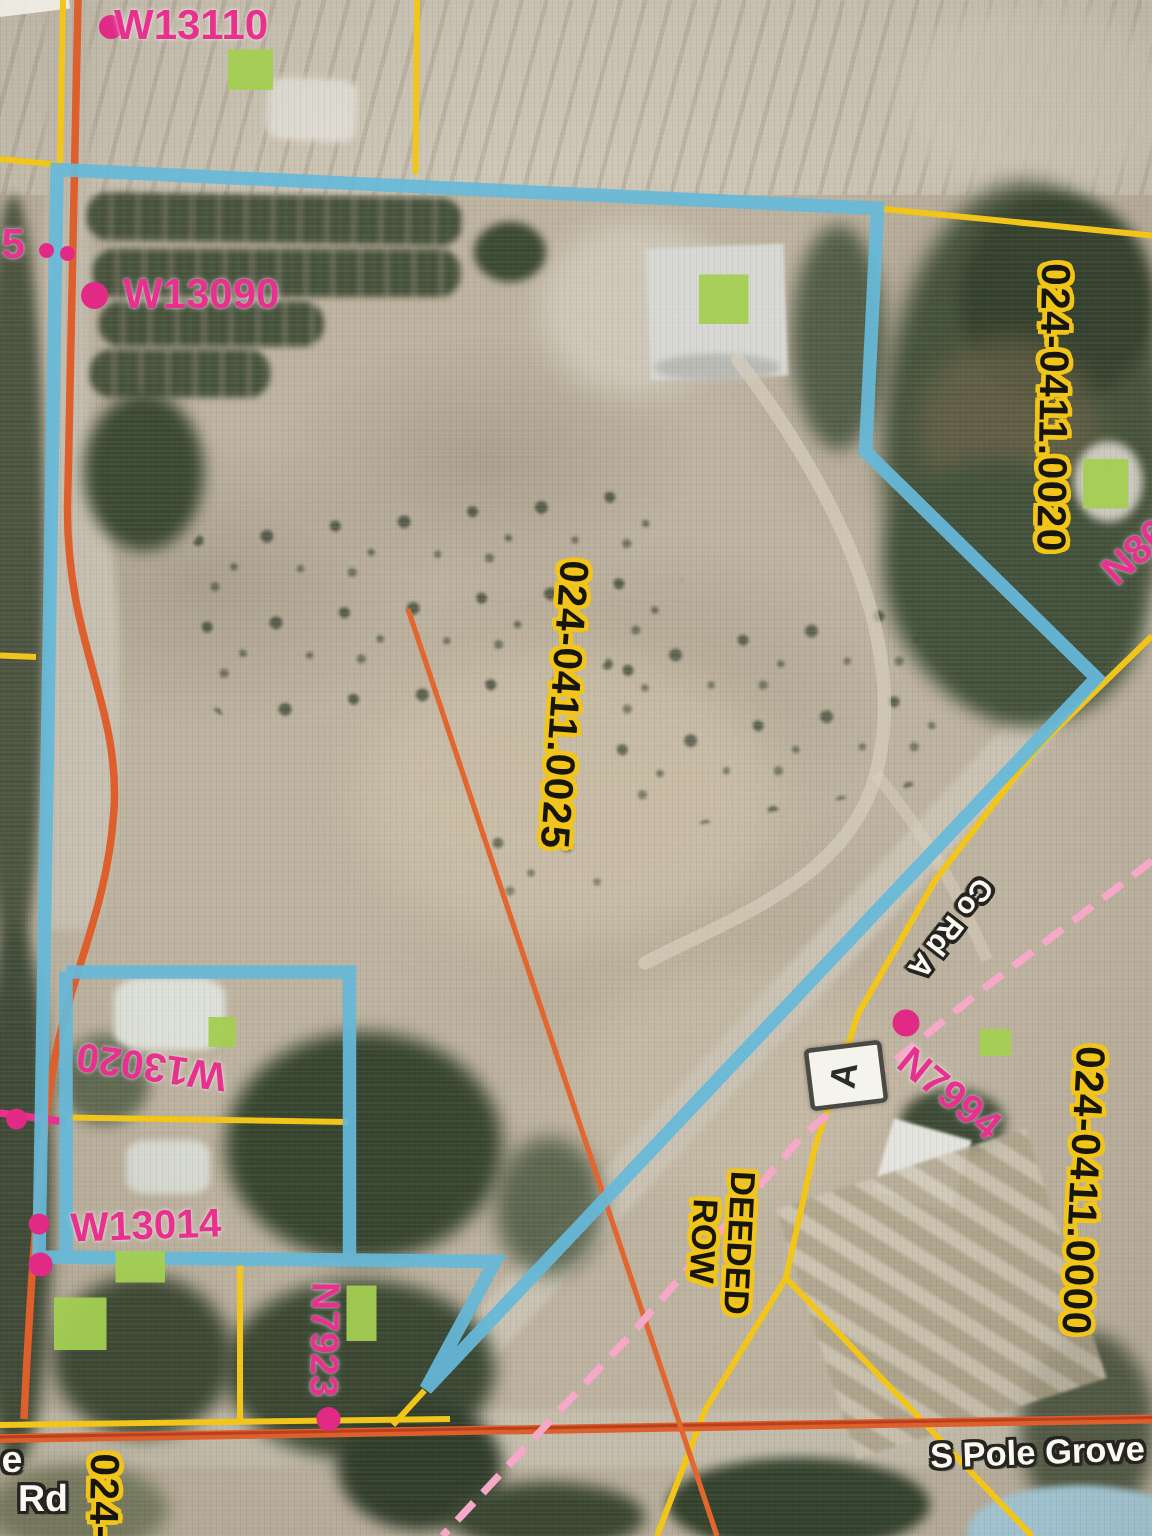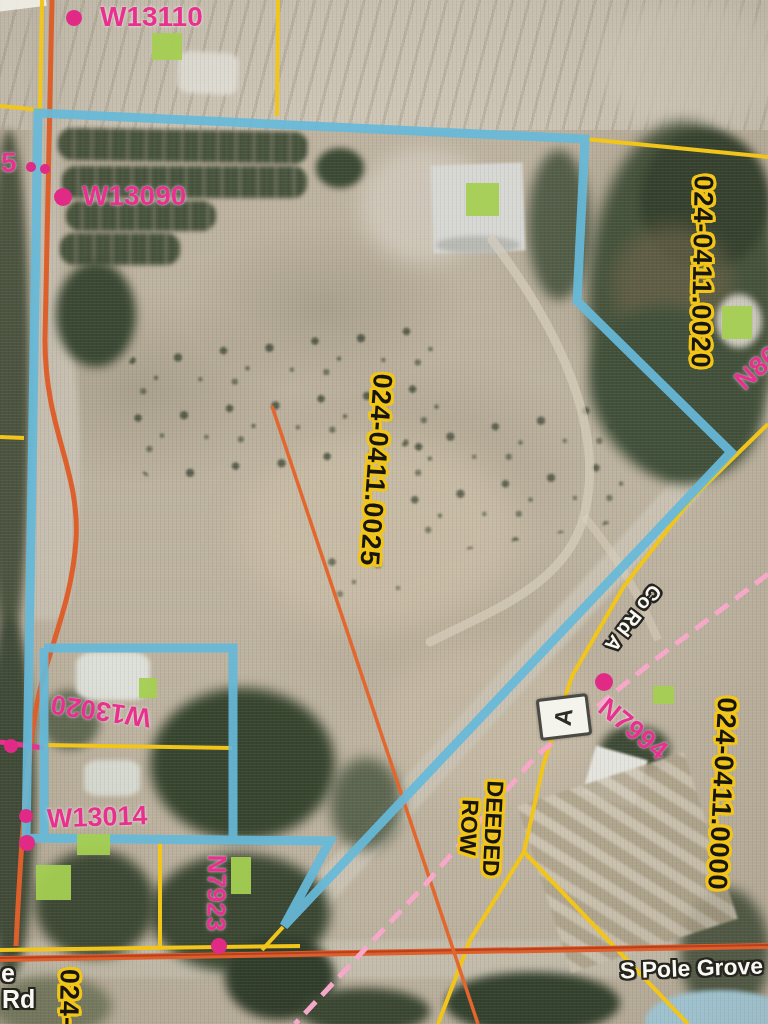--- a/index.html
+++ b/index.html
@@ -169,21 +169,21 @@
       <circle cx="27" cy="843" r="8"></circle>
       <circle cx="219" cy="946" r="8"></circle>
       <circle cx="604" cy="682" r="9"></circle>
     </g>
   </svg>
 
   <div class="hwy">
     <span>A</span>
   </div>
 
-  <div class="lbl pk" style="left:100px;top:2px;font-size:28px;">W13110</div>
+  <div class="lbl pk" style="left:76px;top:2px;font-size:28px;">W13110</div>
   <div class="lbl pk" style="left:1px;top:148px;font-size:28px;">5</div>
   <div class="lbl pk" style="left:82px;top:181px;font-size:28px;">W13090</div>
 
   <div class="lbl oy ctr" style="left:376px;top:470px;font-size:27px;letter-spacing:1px;transform:translate(-50%,-50%) rotate(94deg);">024-0411.0025</div>
   <div class="lbl oy ctr" style="left:702px;top:272px;font-size:27px;letter-spacing:1px;transform:translate(-50%,-50%) rotate(91deg);">024-0411.0020</div>
   <div class="lbl oy ctr" style="left:722px;top:794px;font-size:27px;letter-spacing:1px;transform:translate(-50%,-50%) rotate(93deg);">024-0411.0000</div>
   <div class="lbl oy ctr" style="left:69px;top:1006px;font-size:27px;letter-spacing:1px;transform:translate(-50%,-50%) rotate(91deg);">024-0</div>
 
   <div class="lbl pk ctr" style="left:757px;top:368px;font-size:27px;transform:translate(-50%,-50%) rotate(-42deg);">N86</div>
   <div class="lbl ow ctr" style="left:633px;top:618px;font-size:20px;transform:translate(-50%,-50%) rotate(128deg);">Co Rd A</div>
@@ -193,15 +193,15 @@
     <div>DEEDED</div>
     <div>ROW</div>
   </div>
 
   <div class="lbl pk ctr" style="left:101px;top:711px;font-size:27px;transform:translate(-50%,-50%) rotate(188deg);">W13020</div>
   <div class="lbl pk" style="left:47px;top:803px;font-size:27px;transform:rotate(-2deg);">W13014</div>
   <div class="lbl pk ctr" style="left:216px;top:893px;font-size:26px;transform:translate(-50%,-50%) rotate(91deg);">N7923</div>
 
   <div class="lbl ow" style="left:620px;top:956px;font-size:23px;transform:rotate(-2deg);">S Pole Grove</div>
   <div class="lbl ow" style="left:1px;top:960px;font-size:25px;">e</div>
-  <div class="lbl ow" style="left:2px;top:986px;font-size:25px;">Rd</div>
+  <div class="lbl ow" style="left:12px;top:986px;font-size:25px;">Rd</div>
 
 </div>
 
 </body></html>

